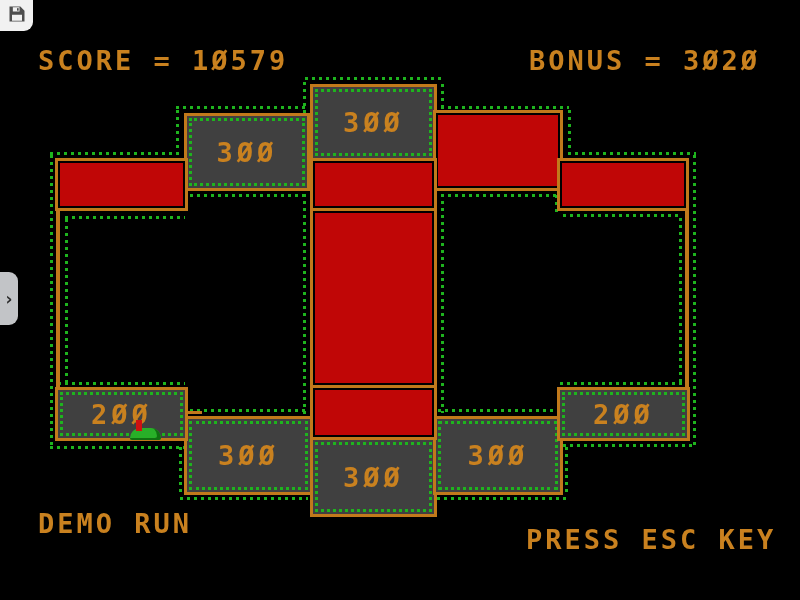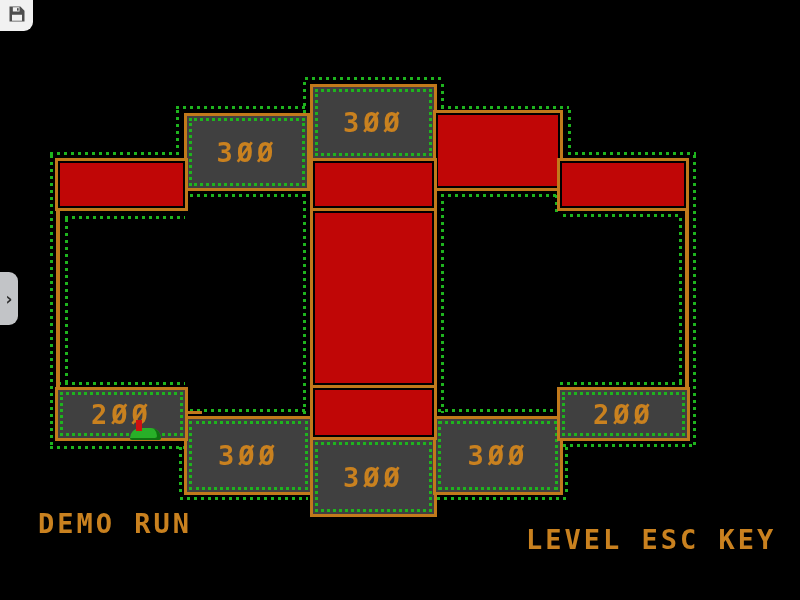--- a/index.html
+++ b/index.html
@@ -106,22 +106,24 @@
     <span class="lbl px">2ØØ</span>
   </div>
 
   <div class="box red" style="left:433px;top:110px;width:130px;height:81px;"></div>
   <div class="box red" style="left:55px;top:158px;width:133px;height:53px;"></div>
   <div class="box red" style="left:557px;top:158px;width:132px;height:53px;"></div>
   <div class="box red" style="left:310px;top:158px;width:127px;height:53px;"></div>
   <div class="box red" style="left:310px;top:208px;width:127px;height:180px;"></div>
   <div class="box red" style="left:310px;top:385px;width:127px;height:55px;"></div>
 
+  <div class="hud px" style="left:38px;top:47px;">SCORE = 1Ø579</div>
+  <div class="hud px" style="left:529px;top:47px;">BONUS = 3Ø2Ø</div>
   <div class="hud px" style="left:38px;top:510px;">DEMO RUN</div>
-  <div class="hud px" style="left:526px;top:526px;">LEVEL ESC KEY</div>
+  <div class="hud px" style="left:526px;top:526px;">PRESS ESC KEY</div>
 
   <div class="save-btn">
     <span>
       <svg width="20" height="20" viewBox="0 0 24 24">
         <path fill="#4e4e4e" fill-rule="evenodd" d="M3 3 H16 L21 8 V21 H3 Z M7 4 H15 V9 H7 Z M6 13 H18 V20 H6 Z"></path>
         <rect x="12" y="5" width="2" height="3" fill="#4e4e4e"></rect>
       </svg>
     </span>
   </div>
   <div class="side-tab">

